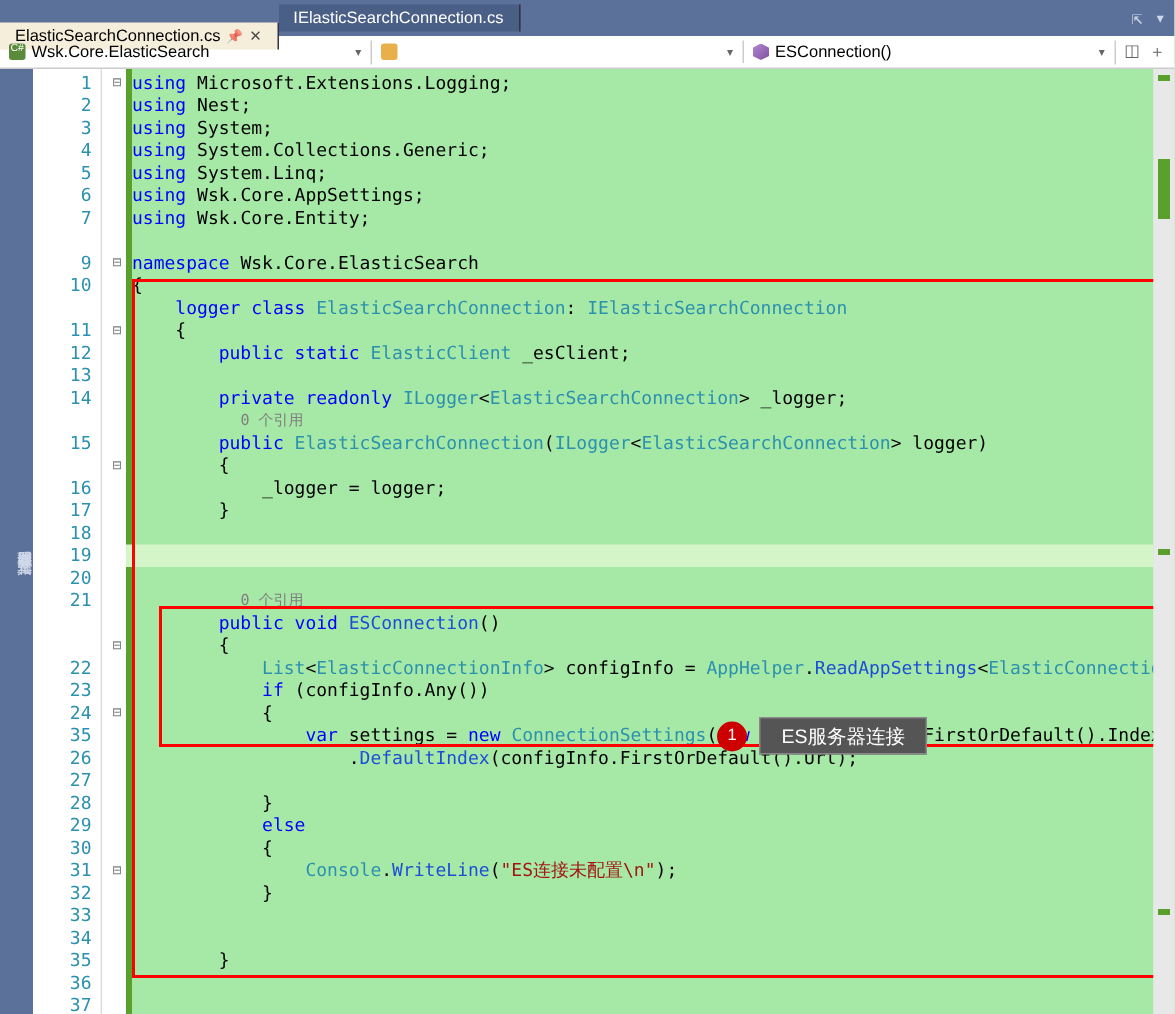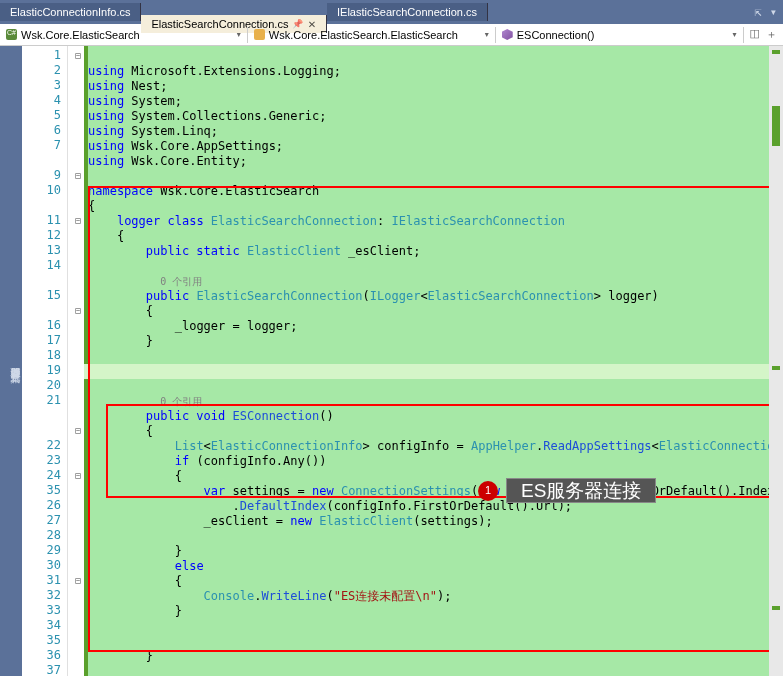--- a/index.html
+++ b/index.html
@@ -11,46 +11,43 @@
   .tab .close { font-size: 10px; opacity: 0.7; }
   .tabs-right { margin-left: auto; padding: 0 6px; color: #cfd8e8; display: flex; gap: 8px; }
   .crumb-bar { display: flex; background: #fff; height: 22px; border-bottom: 1px solid #ccc; font-family: "Segoe UI", sans-serif; font-size: 11px; align-items: center; }
   .crumb { flex: 1; padding: 2px 6px; border-right: 1px solid #ccc; display: flex; align-items: center; gap: 4px; }
   .crumb-arrow { font-size: 8px; color: #666; }
   .crumb-right { padding: 0 6px; display: flex; gap: 6px; color: #666; }
   .editor-area { display: flex; height: calc(100% - 46px); }
   .left-margin { width: 22px; background: #5B7199; color: #cfd8e8; font-size: 10px; writing-mode: vertical-rl; text-align: center; padding-top: 4px; }
   .gutter { width: 46px; background: #fff; text-align: right; padding-right: 6px; color: #2b91af; font-size: 12px; line-height: 15px; padding-top: 2px; border-right: 1px solid #e0e0e0; }
   .fold-col { width: 16px; background: #fff; color: #808080; font-size: 10px; line-height: 15px; padding-top: 2px; text-align: center; }
-  .code { flex: 1; background: #a6e8a6; position: relative; padding-top: 18px; line-height: 15px; overflow: hidden; }
+  .code { flex: 1; background: #a6e8a6; position: relative; padding-top: 2px; line-height: 15px; overflow: hidden; }
   .line { height: 15px; white-space: pre; padding-left: 4px; position: relative; }
   .line.ref { color: #808080; font-size: 10px; padding-left: 4px; }
   .line.hl { background: #d4f5c8; }
   .k { color: #0000ff; } .t { color: #2b91af; } .s { color: #a31515; }
   .m { color: #1d4ed8; }
   .change-bar { position: absolute; left: 0; top: 0; width: 4px; background: #5aa02c; height: 100%; }
   .red-box1 { position: absolute; border: 2px solid red; left: 4px; top: 140px; width: 698px; height: 466px; pointer-events: none; }
   .red-box2 { position: absolute; border: 2px solid red; left: 22px; top: 358px; width: 676px; height: 94px; pointer-events: none; }
   .callout { position: absolute; left: 394px; top: 432px; display: flex; align-items: center; }
   .callout-num { width: 20px; height: 20px; border-radius: 50%; background: #c00; color: #fff; display: flex; align-items: center; justify-content: center; font-size: 11px; font-family: sans-serif; }
-  .callout-box { background: #555; color: #fff; padding: 4px 14px; font-size: 19px; font-family: "Microsoft YaHei", sans-serif; border: 1px solid #888; margin-left: 8px; }
+  .callout-box { background: #555; color: #fff; padding: 4px 14px; font-size: 13px; font-family: "Microsoft YaHei", sans-serif; border: 1px solid #888; margin-left: 8px; }
   .right-margin { width: 14px; background: #e8e8e8; position: relative; }
   .rm-mark { position: absolute; width: 8px; height: 4px; left: 3px; background: #5aa02c; }
   .cube-icon { display: inline-block; width: 11px; height: 11px; background: linear-gradient(135deg,#b088d0,#8050a0); clip-path: polygon(50% 0,100% 25%,100% 75%,50% 100%,0 75%,0 25%); }
   .cs-icon { display: inline-block; width: 11px; height: 11px; background: #5a8a3a; border-radius: 2px; position: relative; }
   .cs-icon::after { content:"C#"; font-size:7px; color:#fff; position:absolute; left:1px; top:0; }
   .class-icon { display:inline-block; width:11px; height:11px; background:#e8b04a; border-radius:2px; }
 </style>
 </head>
 <body>
 
 <div class="tabs">
-  <div class="tab">
-      <span>ElasticConnectionInfo.cs</span>
-    </div>
   <div class="tab active">
       <span>ElasticSearchConnection.cs</span> 
       <span class="pin">📌</span> 
       <span class="close">✕</span>
     </div>
   <div class="tab">
       <span>IElasticSearchConnection.cs</span>
     </div>
   <div class="tabs-right">
     <span>⇱</span>
@@ -59,21 +56,20 @@
 </div>
 
 <div class="crumb-bar">
   <div class="crumb">
       <span class="cs-icon"></span>
       <span>Wsk.Core.ElasticSearch</span>
       <span class="crumb-arrow" style="margin-left:auto">▾</span>
     </div>
   <div class="crumb">
       <span class="class-icon"></span>
-      <span>Wsk.Core.ElasticSearch.ElasticSearch</span>
       <span class="crumb-arrow" style="margin-left:auto">▾</span>
     </div>
   <div class="crumb">
       <span class="cube-icon"></span>
       <span>ESConnection()</span>
       <span class="crumb-arrow" style="margin-left:auto">▾</span>
     </div>
   <div class="crumb-right">
     <span>◫</span>
     <span>＋</span>
@@ -180,37 +176,37 @@
     <div class="line"><span class="k">using</span> <span>System.Linq</span>;</div>
     <div class="line"><span class="k">using</span> <span>Wsk.Core.AppSettings</span>;</div>
     <div class="line"><span class="k">using</span> <span>Wsk.Core.Entity</span>;</div>
     <div class="line"></div>
     <div class="line"><span class="k">namespace</span> <span>Wsk.Core.ElasticSearch</span></div>
     <div class="line">{</div>
     <div class="line">    <span class="k">logger class</span> <span class="t">ElasticSearchConnection</span>: <span class="t">IElasticSearchConnection</span></div>
     <div class="line">    {</div>
     <div class="line">        <span class="k">public static</span> <span class="t">ElasticClient</span> <span>_esClient</span>;</div>
     <div class="line"></div>
+    <div class="line">        <span class="k">private readonly</span> <span class="t">ILogger</span>&lt;<span class="t">ElasticSearchConnection</span>&gt; <span>_logger</span>;</div>
     <div class="line ref">            <span>0 个引用</span></div>
     <div class="line">        <span class="k">public</span> <span class="t">ElasticSearchConnection</span>(<span class="t">ILogger</span>&lt;<span class="t">ElasticSearchConnection</span>&gt; logger)</div>
     <div class="line">        {</div>
     <div class="line">            <span>_logger = logger;</span></div>
     <div class="line">        }</div>
     <div class="line"></div>
     <div class="line hl"></div>
     <div class="line"></div>
     <div class="line ref">            <span>0 个引用</span></div>
     <div class="line">        <span class="k">public void</span> <span class="m">ESConnection</span>()</div>
     <div class="line">        {</div>
     <div class="line">            <span class="t">List</span>&lt;<span class="t">ElasticConnectionInfo</span>&gt; <span>configInfo</span> = <span class="t">AppHelper</span>.<span class="m">ReadAppSettings</span>&lt;<span class="t">ElasticConnectionInfo</span>&gt;([] {  });</div>
     <div class="line">            <span class="k">if</span> (<span>configInfo.Any()</span>)</div>
     <div class="line">            {</div>
     <div class="line">                <span class="k">var</span> <span>settings</span> = <span class="k">new</span> <span class="t">ConnectionSettings</span>(<span class="k">new</span> <span class="t">Uri</span>(<span>configInfo.FirstOrDefault().Index</span>))</div>
     <div class="line">                    .<span class="m">DefaultIndex</span>(<span>configInfo.FirstOrDefault().Url</span>);</div>
-    <div class="line">                <span>_esClient</span> = <span class="k">new</span> <span class="t">ElasticClient</span>(<span>settings</span>);</div>
     <div class="line"></div>
     <div class="line">            }</div>
     <div class="line">            <span class="k">else</span></div>
     <div class="line">            {</div>
     <div class="line">                <span class="t">Console</span>.<span class="m">WriteLine</span>(<span class="s">"ES连接未配置\n"</span>);</div>
     <div class="line">            }</div>
     <div class="line"></div>
     <div class="line"></div>
     <div class="line">        }</div>
 

